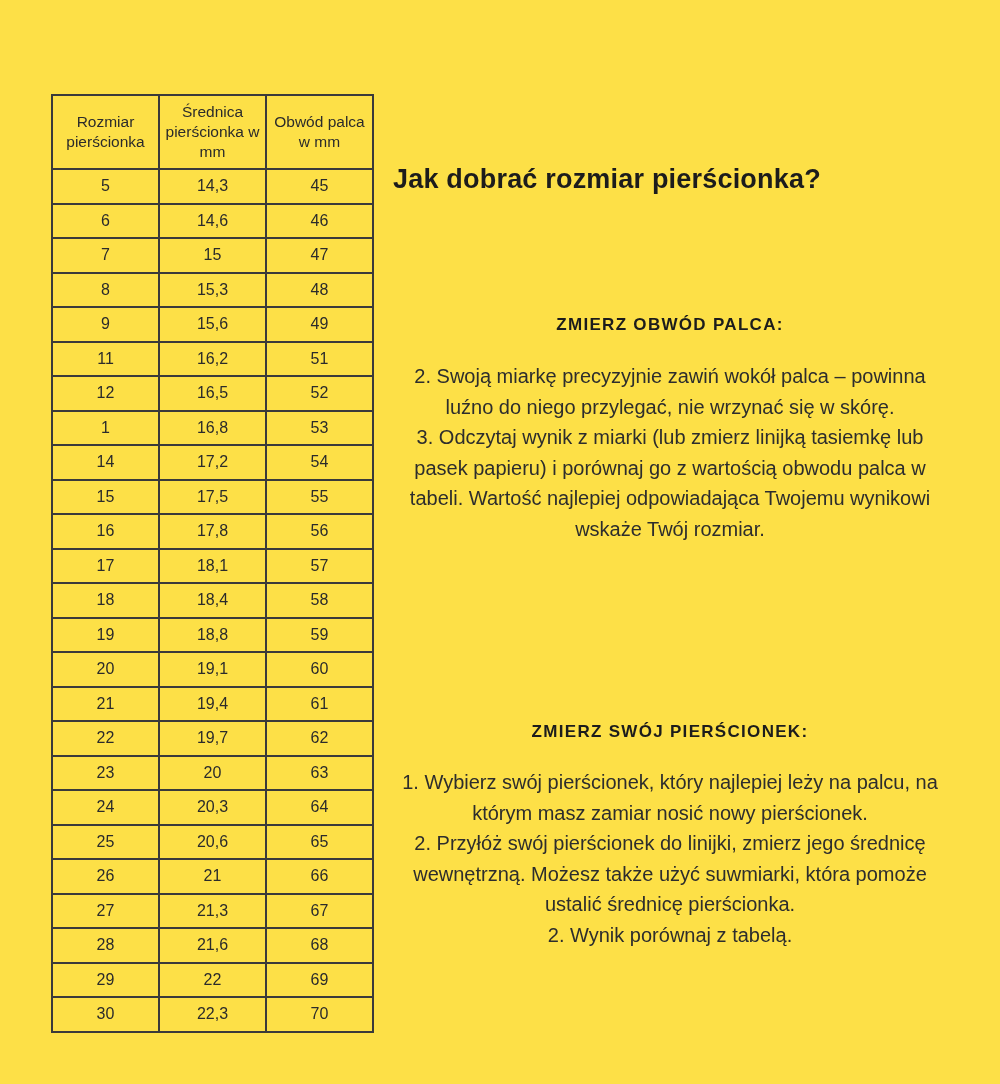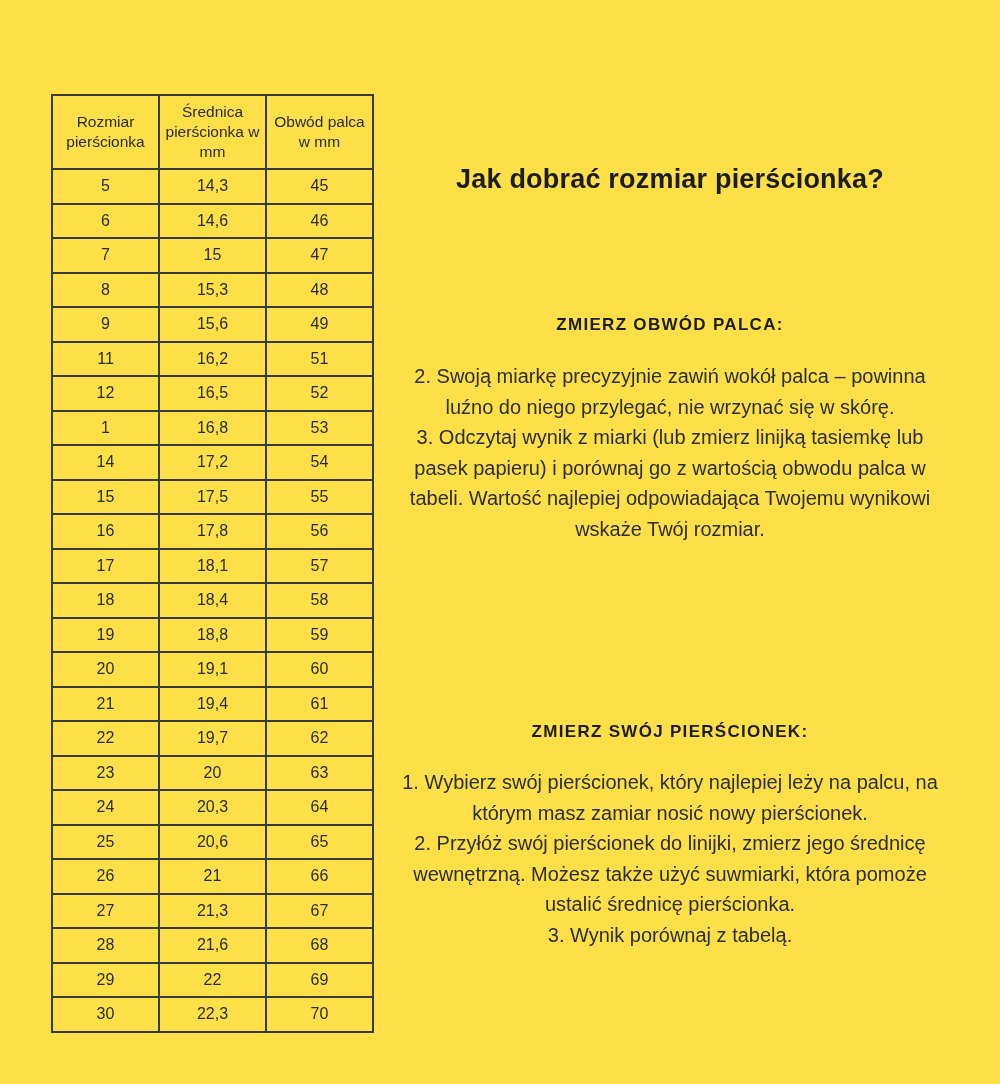--- a/index.html
+++ b/index.html
@@ -54,21 +54,21 @@
     top: 0;
     width: 554px;
     height: 1084px;
   }
   .page-title {
     position: absolute;
     top: 164px;
     left: 0;
     width: 100%;
     margin: 0;
-    text-align: center;
+    text-align: left;
     font-size: 27px;
     font-weight: 700;
     letter-spacing: 0.2px;
     color: #1c1c1c;
   }
   .section .sec-heading {
     position: absolute;
     left: 0;
     width: 100%;
     margin: 0;
@@ -245,19 +245,19 @@
           <div class="sec-items">
             <p>2. Swoją miarkę precyzyjnie zawiń wokół palca – powinna luźno do niego przylegać, nie wrzynać się w skórę.</p>
             <p>3. Odczytaj wynik z miarki (lub zmierz linijką tasiemkę lub pasek papieru) i porównaj go z wartością obwodu palca w tabeli. Wartość najlepiej odpowiadająca Twojemu wynikowi wskaże Twój rozmiar.</p>
           </div>
         </div>
         <div class="section section-2">
           <h2 class="sec-heading">ZMIERZ SWÓJ PIERŚCIONEK:</h2>
           <div class="sec-items">
             <p>1. Wybierz swój pierścionek, który najlepiej leży na palcu, na którym masz zamiar nosić nowy pierścionek.</p>
             <p>2. Przyłóż swój pierścionek do linijki, zmierz jego średnicę wewnętrzną. Możesz także użyć suwmiarki, która pomoże ustalić średnicę pierścionka.</p>
-            <p>3. Wynik porównaj z tabelą.</p>
+            <p>2. Wynik porównaj z tabelą.</p>
           </div>
         </div>
       </div>
   </div>
 
 </div>
 
 </body></html>

